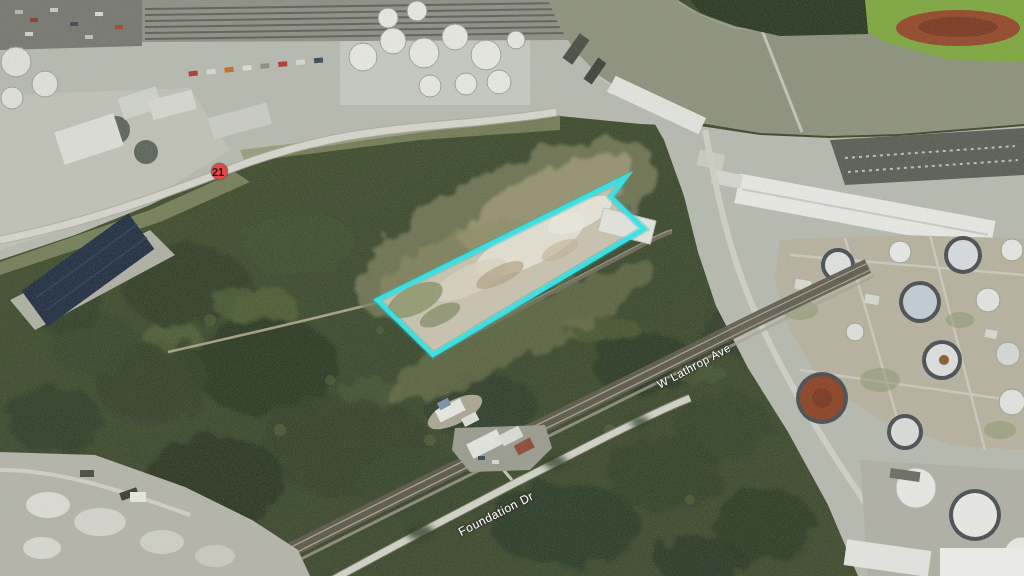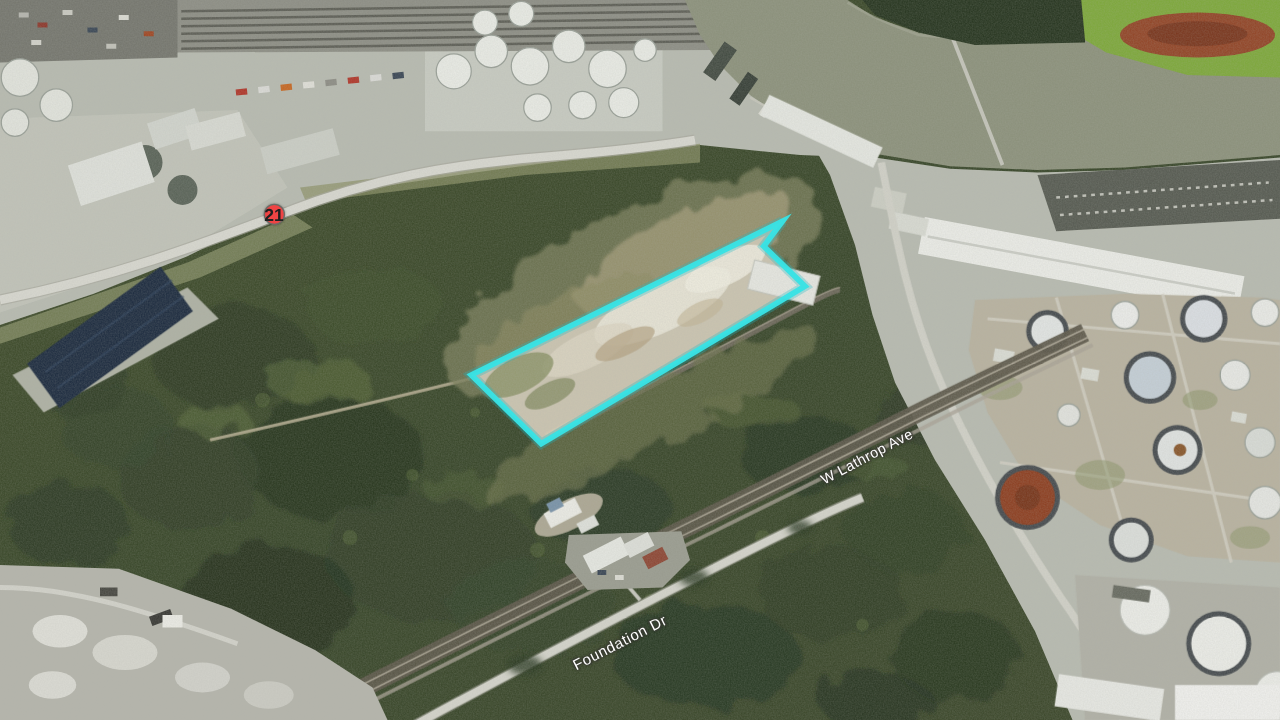--- a/index.html
+++ b/index.html
@@ -7,21 +7,21 @@
          font-family:"Liberation Sans",sans-serif;background:#3e4a2f}
   .stage svg{position:absolute;left:0;top:0}
   .road-label{position:absolute;color:#ffffff;font-size:11.5px;letter-spacing:.5px;
     white-space:nowrap;font-weight:normal;
     text-shadow:0 0 2px rgba(58,58,52,.95),0 0 2px rgba(58,58,52,.95),
                 1px 1px 1px rgba(58,58,52,.85),-1px -1px 1px rgba(58,58,52,.85)}
   .label-lathrop{left:694px;top:366px;transform:translate(-50%,-50%) rotate(-28deg)}
   .label-foundation{left:496px;top:514px;transform:translate(-50%,-50%) rotate(-27deg);font-size:12px}
   .shield{position:absolute;left:211px;top:163px;width:17px;height:17px;border-radius:50%;
     background:#ef4444;border:1px solid #6b6b66;box-sizing:border-box;color:#202020;
-    font-size:14px;font-weight:bold;display:flex;align-items:center;justify-content:flex-end;
+    font-size:11px;font-weight:bold;display:flex;align-items:center;justify-content:flex-start;
     box-shadow:0 0 2px rgba(0,0,0,.4)}
 </style>
 </head>
 <body>
 
 <div class="stage">
 <svg width="1024" height="576" viewBox="0 0 1024 576">
   <defs>
     <filter id="blobf" x="-25%" y="-25%" width="150%" height="150%">
       <feTurbulence type="fractalNoise" baseFrequency="0.045" numOctaves="2" seed="7" result="t"></feTurbulence>

